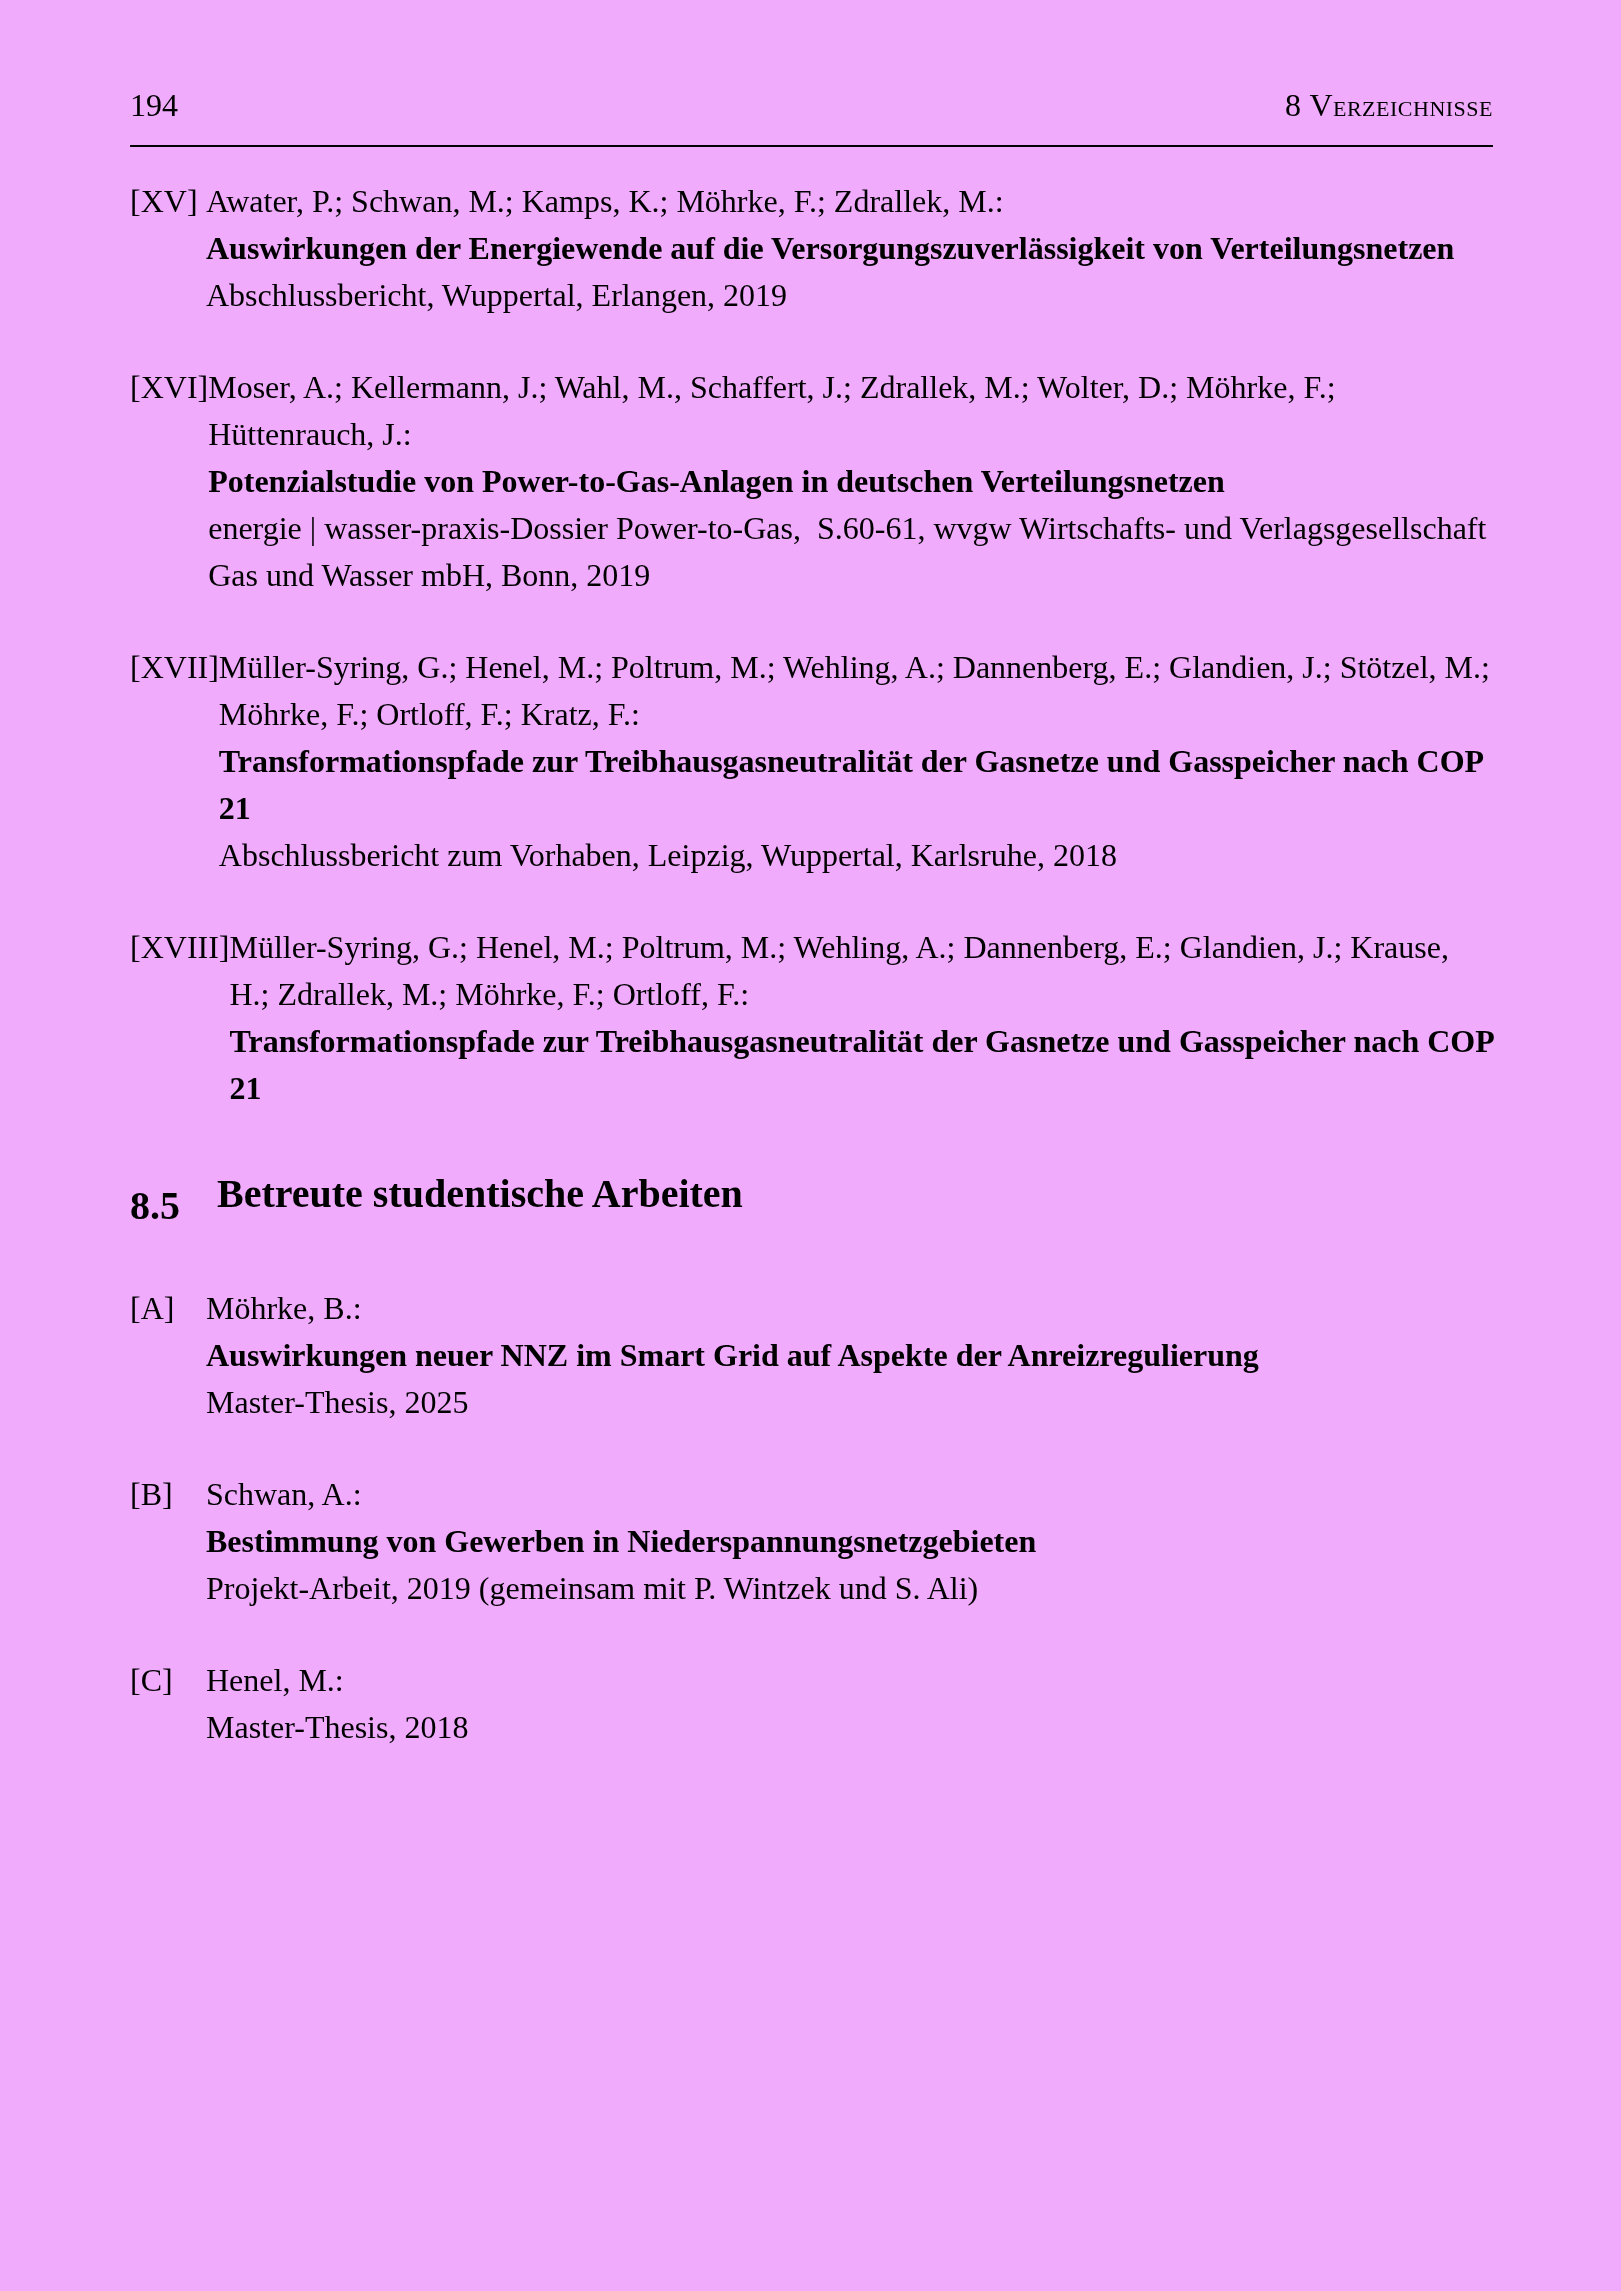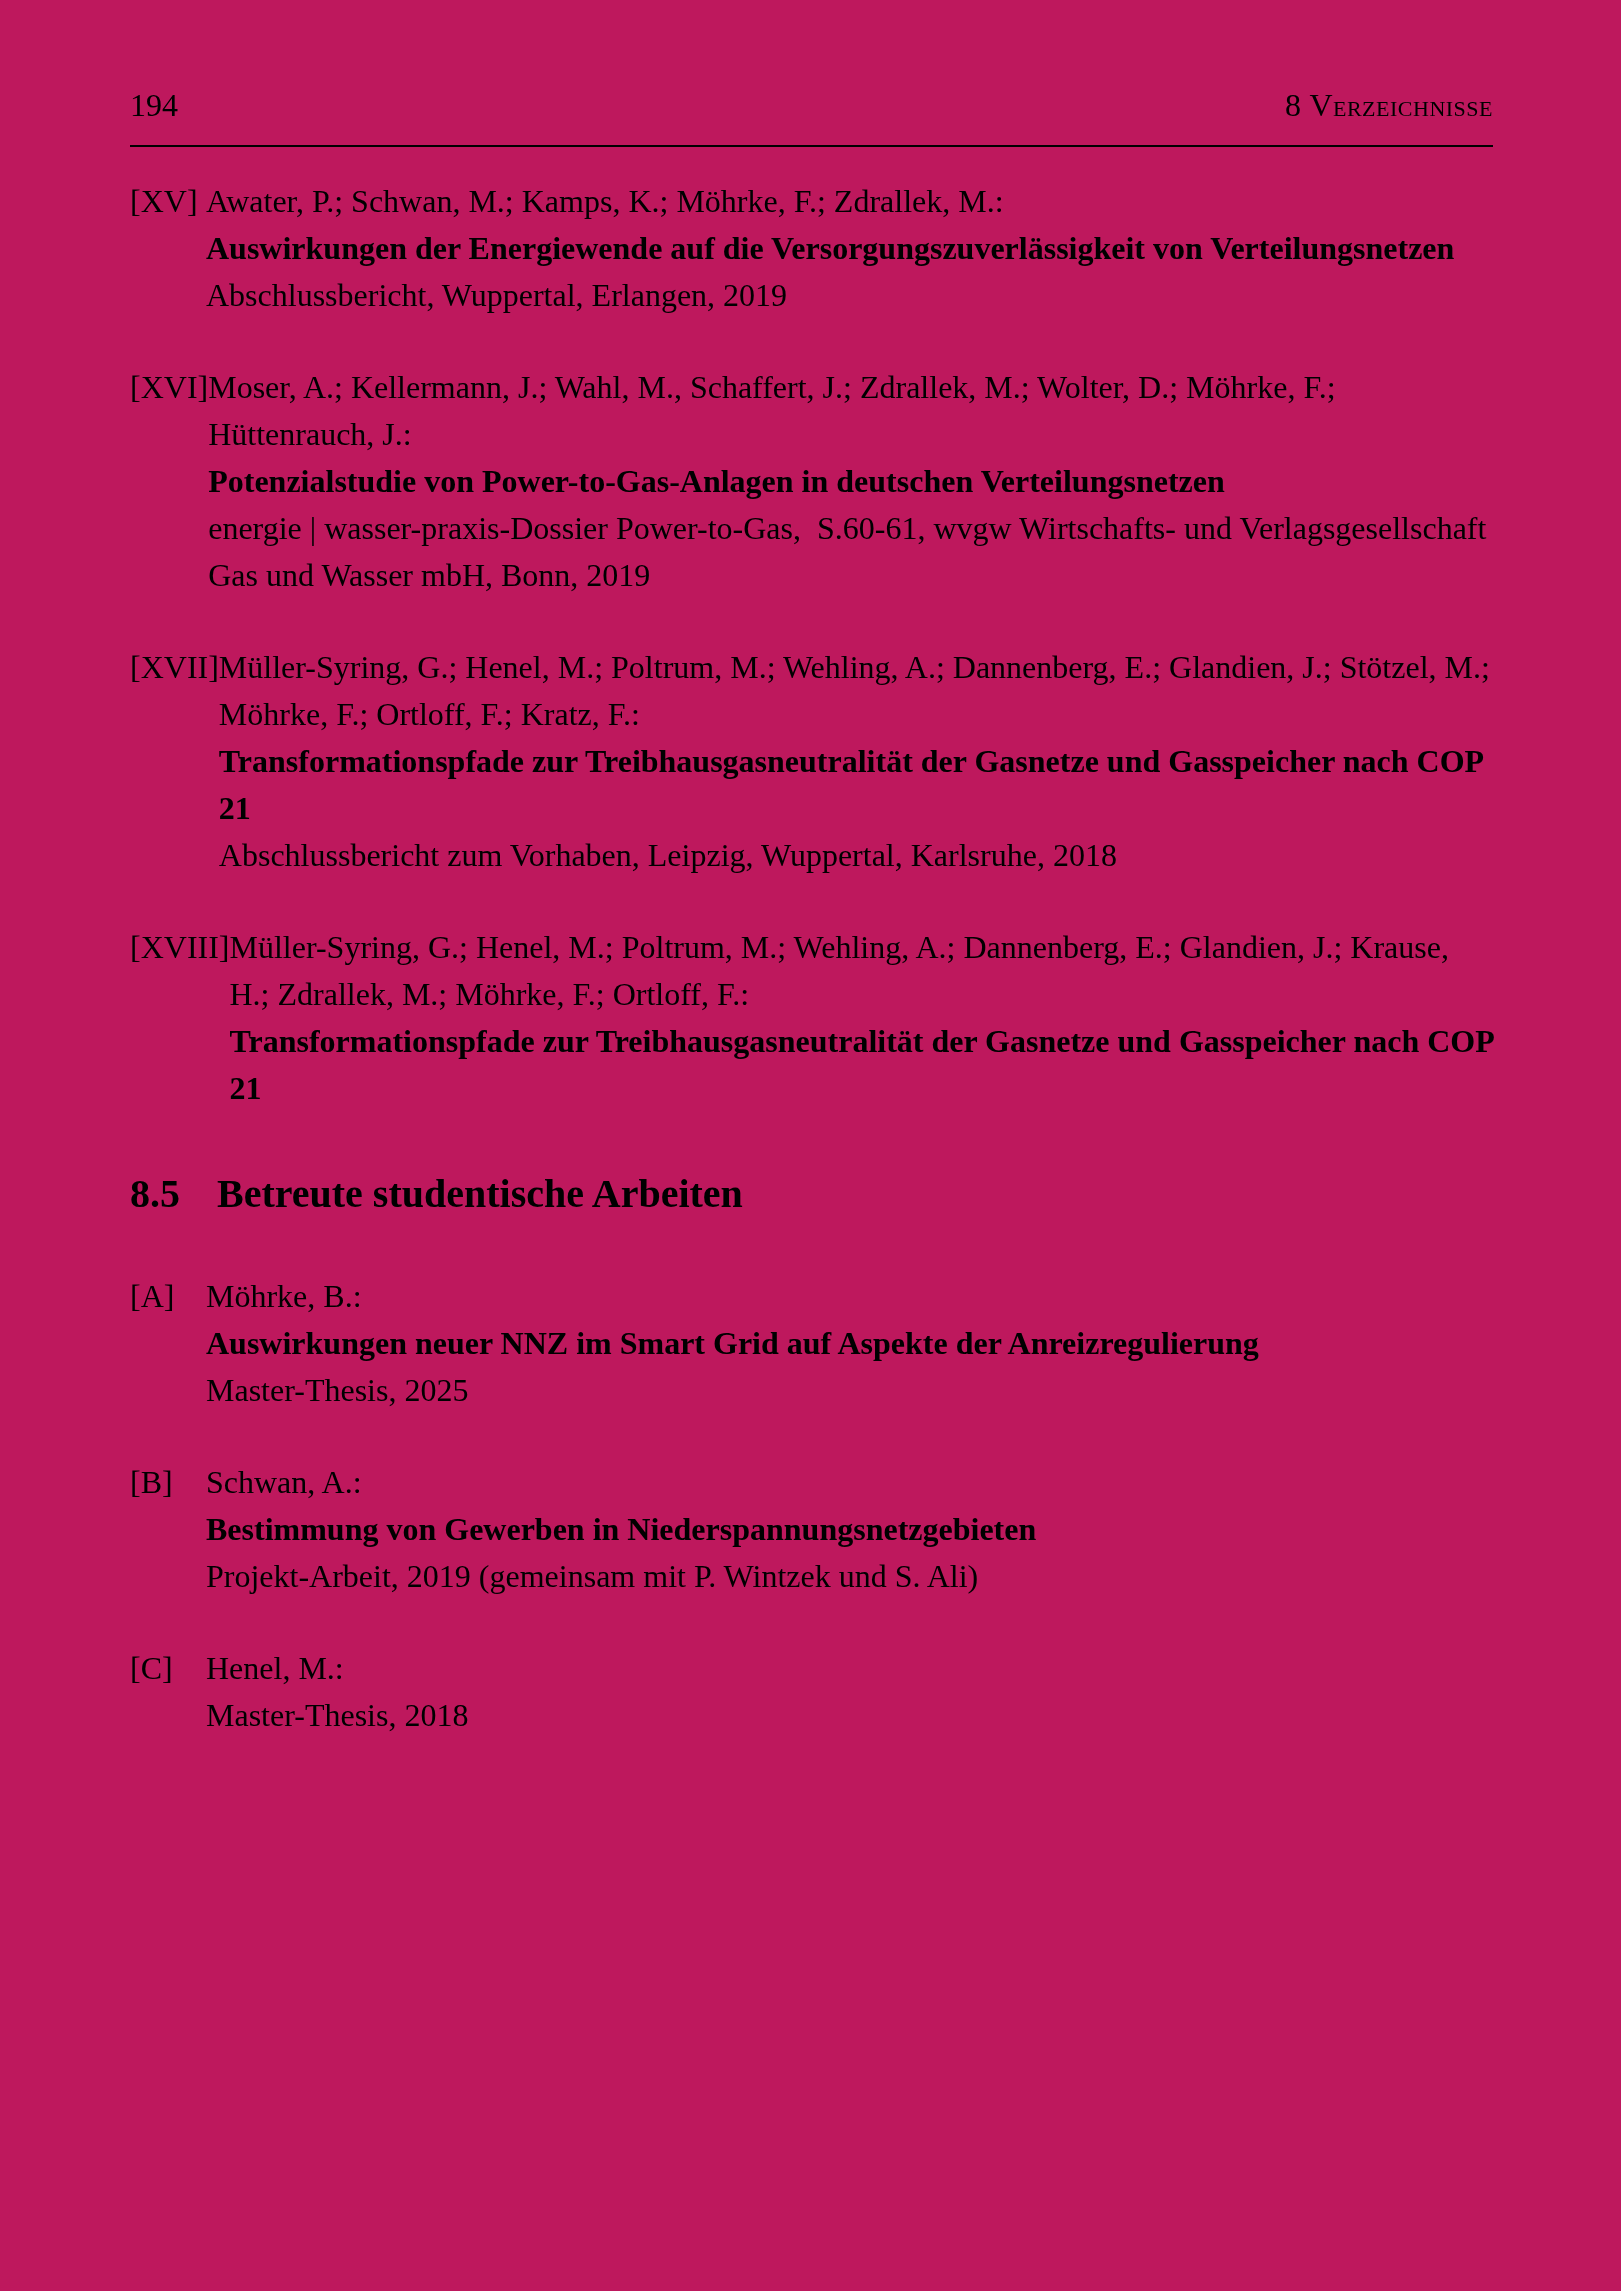--- a/index.html
+++ b/index.html
@@ -5,21 +5,21 @@
   html, body {
     margin: 0;
     padding: 0;
     background: #e8e8e8;
   }
   .page {
     position: relative;
     width: 1621px;
     height: 2292px;
     margin: 0 auto;
-    background: #be185d;
+    background: #f0abfc;
     color: #000000;
     font-family: "Liberation Serif", "DejaVu Serif", serif;
     font-size: 32px;
     line-height: 47px;
     box-sizing: border-box;
   }
   .page-header {
     display: flex;
     justify-content: space-between;
     align-items: flex-end;
@@ -58,20 +58,21 @@
   }
   .section-heading {
     display: flex;
     font-weight: bold;
     font-size: 40px;
     line-height: 49px;
     margin: 57px 0 55px 0;
   }
   .section-number {
     flex: 0 0 87px;
+    margin-top: 12px;
   }
 </style>
 </head>
 <body>
 
 <div class="page">
 
   <div class="page-header">
     <span>194</span>
     <span class="running-title">8 Verzeichnisse</span>

